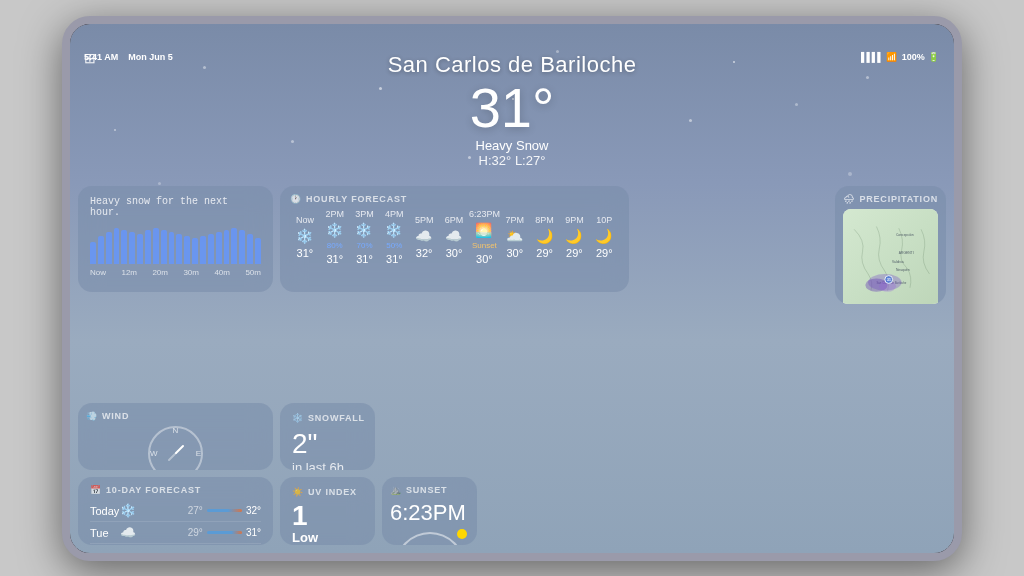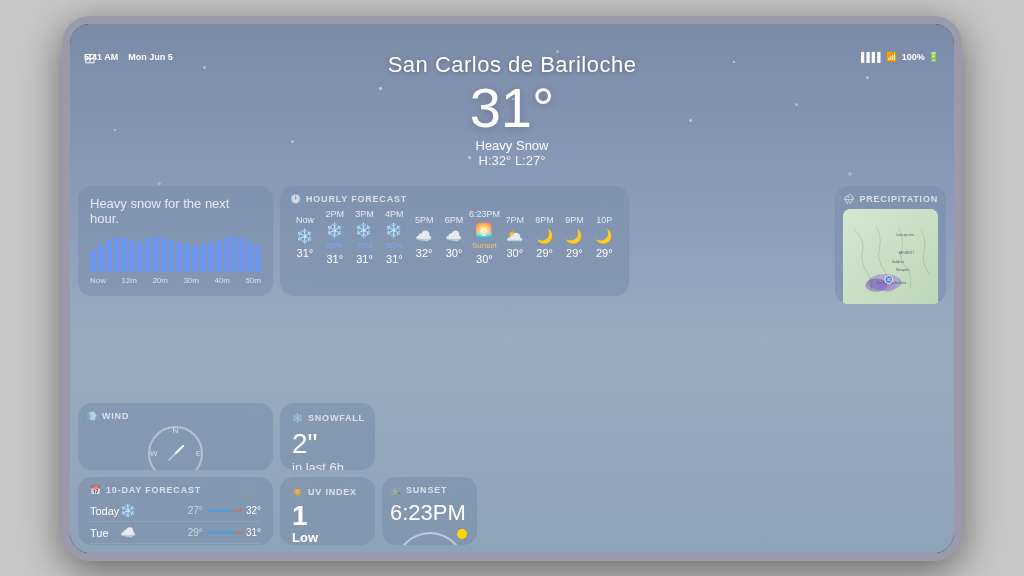--- a/index.html
+++ b/index.html
@@ -127,23 +127,24 @@
       grid-column: 1;
       grid-row: 1;
     }
     .precip-title {
       font-size: 14px;
       font-weight: 600;
       color: white;
       margin-bottom: 2px;
     }
     .precip-sub {
-      font-size: 13px;
+      font-size: 10px;
       color: rgba(255,255,255,0.8);
       margin-bottom: 6px;
+      font-family: Liberation Mono, monospace;
     }
     .bar-chart {
       display: flex;
       align-items: flex-end;
       gap: 2px;
       height: 40px;
       margin-bottom: 4px;
     }
     .bar {
       background: rgba(100,150,255,0.8);

